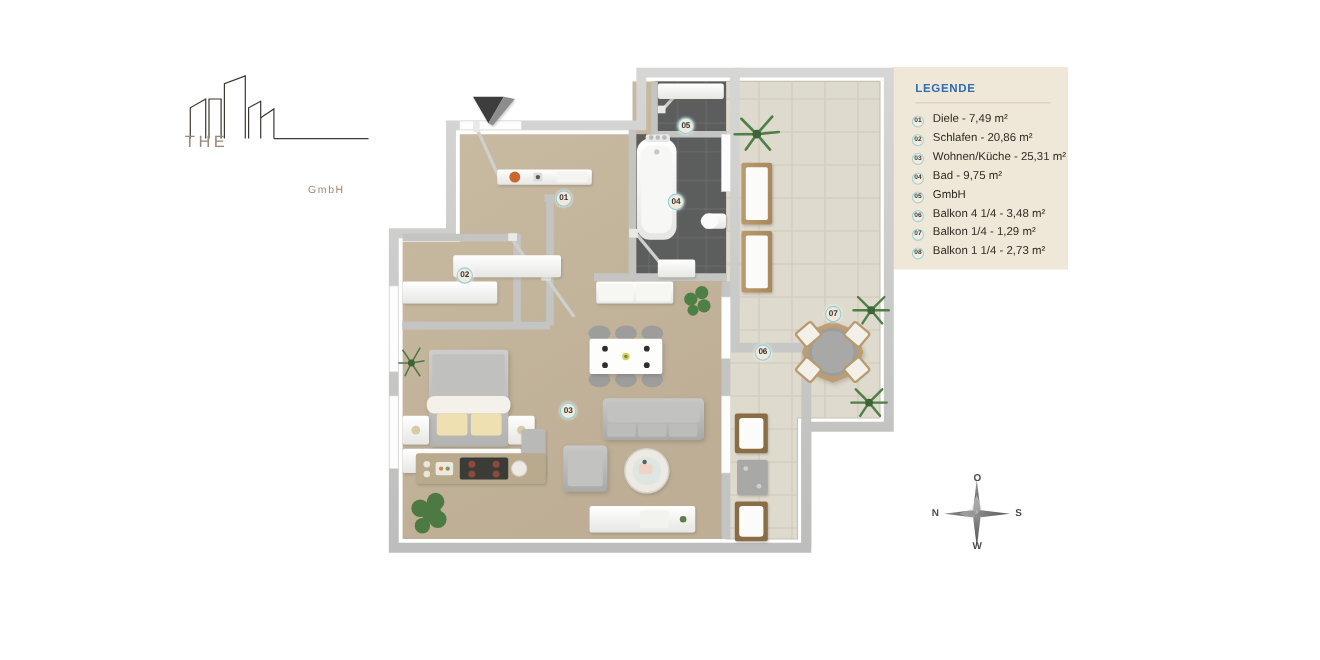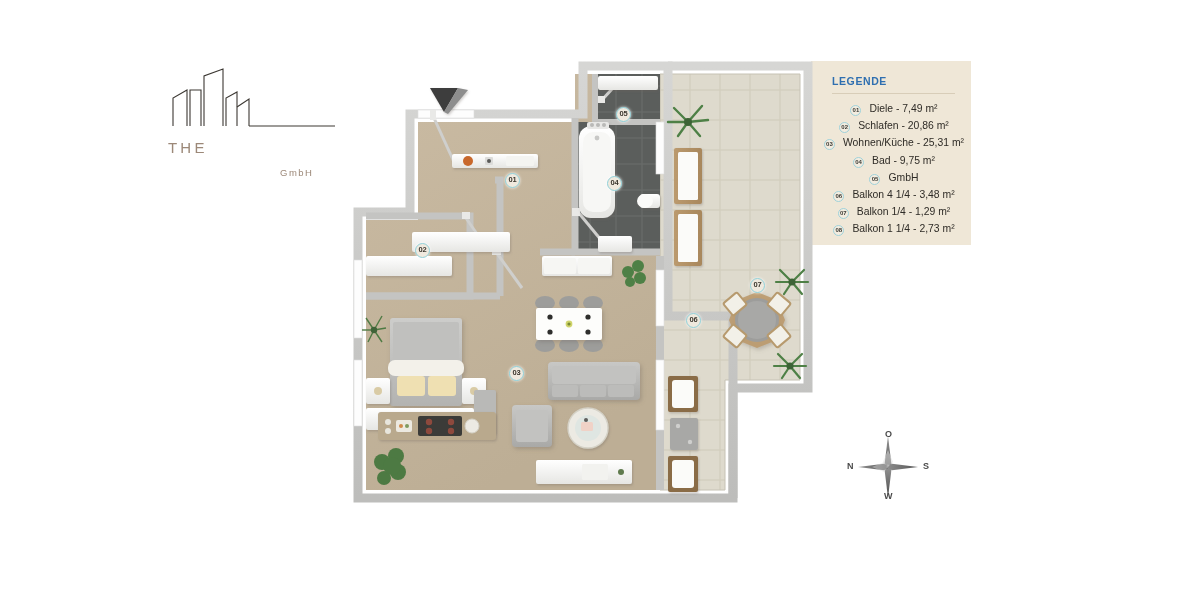--- a/index.html
+++ b/index.html
@@ -10,35 +10,35 @@
   }
   .stage{position:absolute;inset:0;}
 
   
   #logo{position:absolute;left:163px;top:68px;width:180px;height:100px;}
   #logo svg{display:block;}
   .logo-txt{
     color:#9c8878;font-family:"Liberation Sans",sans-serif;
     text-align:left;line-height:1;white-space:nowrap;
   }
-  #logo-the{position:absolute;left:5px;top:72px;font-size:15px;letter-spacing:3.2px;}
+  #logo-the{position:absolute;left:5px;top:54px;font-size:15px;letter-spacing:3.2px;}
   #logo-name{position:absolute;left:5px;top:80px;font-size:17.5px;letter-spacing:2.2px;}
   #logo-gmbh{position:absolute;left:117px;top:100px;font-size:9.5px;letter-spacing:1.5px;}
 
   
   #legend{
     position:absolute;left:811px;top:61px;width:160px;height:184px;
     background:#efe7d7;box-sizing:border-box;padding:14px 12px 20px 18px;
   }
   #legend-title{
     color:#2f6fb0;font-size:10.5px;font-weight:bold;letter-spacing:.6px;
     margin:0 0 6px 3px;
   }
   #legend-rule{height:1px;background:#d8cdb8;margin:0 4px 9px 3px;}
-  .leg-row{display:flex;align-items:flex-start;margin-bottom:4.2px;justify-content:center;}
+  .leg-row{display:flex;align-items:flex-start;margin-bottom:4.2px;}
   .badge{
     flex:0 0 auto;width:11px;height:11px;border-radius:50%;
     background:#f3ecdf;border:1.3px solid #9fd2da;
     color:#3a3a34;font-size:6px;font-weight:bold;line-height:9px;
     text-align:center;margin-top:2px;box-sizing:border-box;
   }
   .leg-label{
     margin-left:8px;font-size:10.4px;color:#2e2b26;line-height:12px;
     white-space:nowrap;
   }

